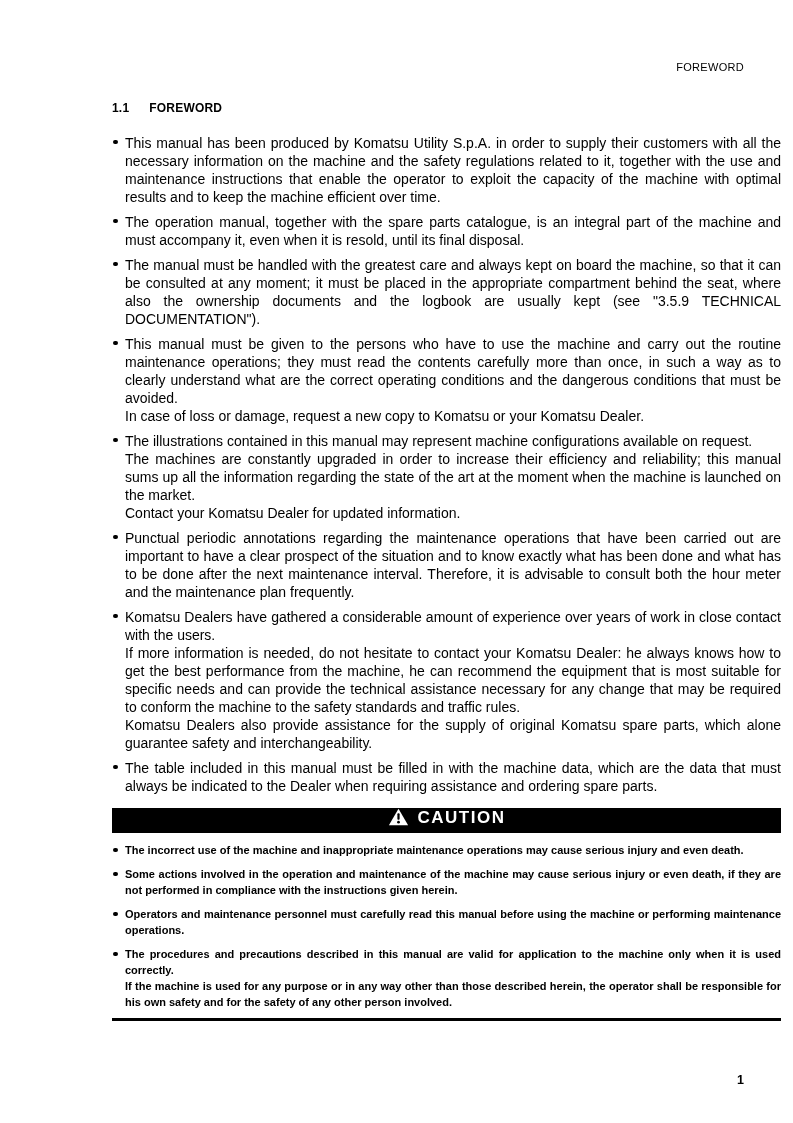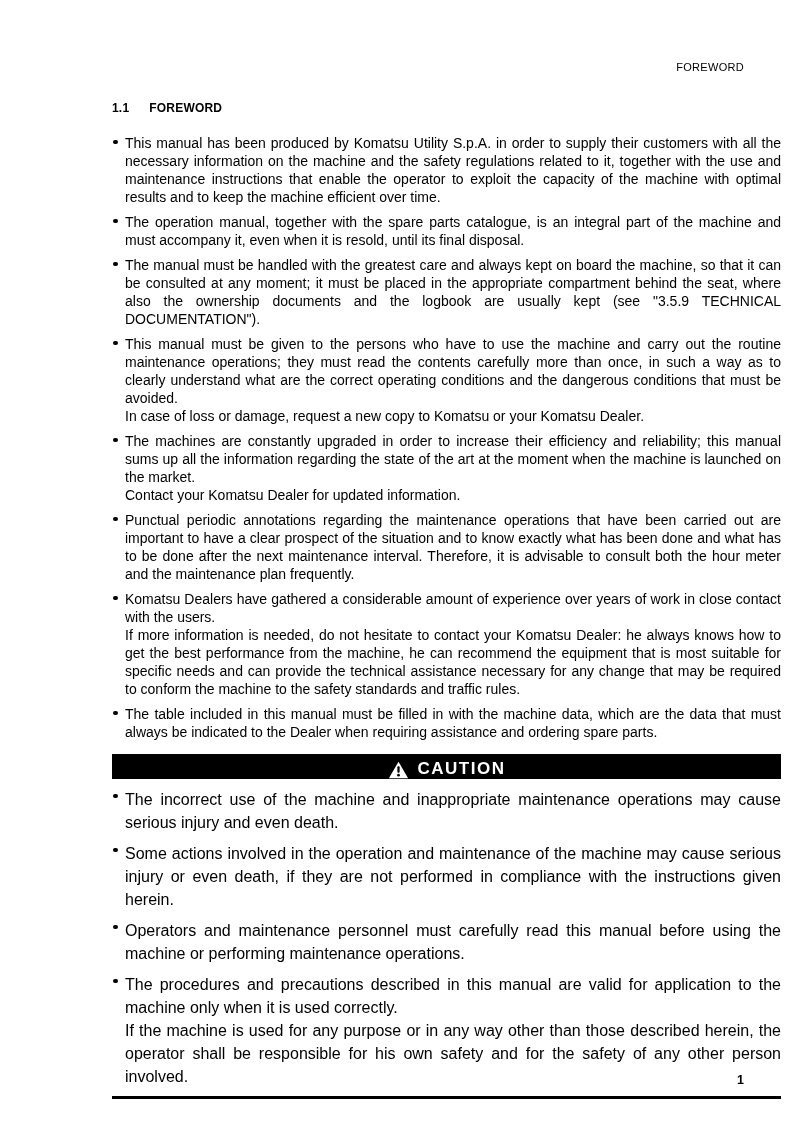--- a/index.html
+++ b/index.html
@@ -58,35 +58,35 @@
     background: #000;
   }
 
   .caution-banner {
     margin-top: 13px;
     margin-bottom: 9px;
     background: #000000;
     color: #ffffff;
     height: 25px;
     display: flex;
-    align-items: flex-end;
+    align-items: flex-start;
     justify-content: center;
     gap: 9px;
   }
   .caution-banner .caution-label {
     font-size: 17px;
     font-weight: bold;
     letter-spacing: 1.5px;
   }
   .warning-icon { display: inline-flex; }
 
   ul.caution-bullets li {
-    font-weight: normal;
-    font-size: 16px;
-    line-height: 23px;
+    font-weight: bold;
+    font-size: 11px;
+    line-height: 16px;
     margin-bottom: 8px;
   }
   ul.caution-bullets li::before { top: 5.8px; }
 
   .caution-rule {
     height: 3px;
     background: #000;
     margin-top: 5px;
   }
 
@@ -132,29 +132,31 @@
           <div>The operation manual, together with the spare parts catalogue, is an integral part of the machine and must accompany it, even when it is resold, until its final disposal.</div>
         </li>
         <li>
           <div>The manual must be handled with the greatest care and always kept on board the machine, so that it can be consulted at any moment; it must be placed in the appropriate compartment behind the seat, where also the ownership documents and the logbook are usually kept (see "3.5.9 TECHNICAL DOCUMENTATION").</div>
         </li>
         <li>
           <div>This manual must be given to the persons who have to use the machine and carry out the routine maintenance operations; they must read the contents carefully more than once, in such a way as to clearly understand what are the correct operating conditions and the dangerous conditions that must be avoided.</div>
           <div>In case of loss or damage, request a new copy to Komatsu or your Komatsu Dealer.</div>
         </li>
         <li>
+          <div>The illustrations contained in this manual may represent machine configurations available on request.</div>
           <div>The machines are constantly upgraded in order to increase their efficiency and reliability; this manual sums up all the information regarding the state of the art at the moment when the machine is launched on the market.</div>
           <div>Contact your Komatsu Dealer for updated information.</div>
         </li>
         <li>
           <div>Punctual periodic annotations regarding the maintenance operations that have been carried out are important to have a clear prospect of the situation and to know exactly what has been done and what has to be done after the next maintenance interval. Therefore, it is advisable to consult both the hour meter and the maintenance plan frequently.</div>
         </li>
         <li>
           <div>Komatsu Dealers have gathered a considerable amount of experience over years of work in close contact with the users.</div>
           <div>If more information is needed, do not hesitate to contact your Komatsu Dealer: he always knows how to get the best performance from the machine, he can recommend the equipment that is most suitable for specific needs and can provide the technical assistance necessary for any change that may be required to conform the machine to the safety standards and traffic rules.</div>
+          <div>Komatsu Dealers also provide assistance for the supply of original Komatsu spare parts, which alone guarantee safety and interchangeability.</div>
         </li>
         <li>
           <div>The table included in this manual must be filled in with the machine data, which are the data that must always be indicated to the Dealer when requiring assistance and ordering spare parts.</div>
         </li>
       </ul>
 
     <div class="caution-banner">
       <span class="warning-icon">
         <svg viewBox="0 0 24 21" width="21" height="18" aria-hidden="true">
           <path d="M12 0.8 L23.2 20.2 H0.8 Z" fill="#ffffff"></path>

